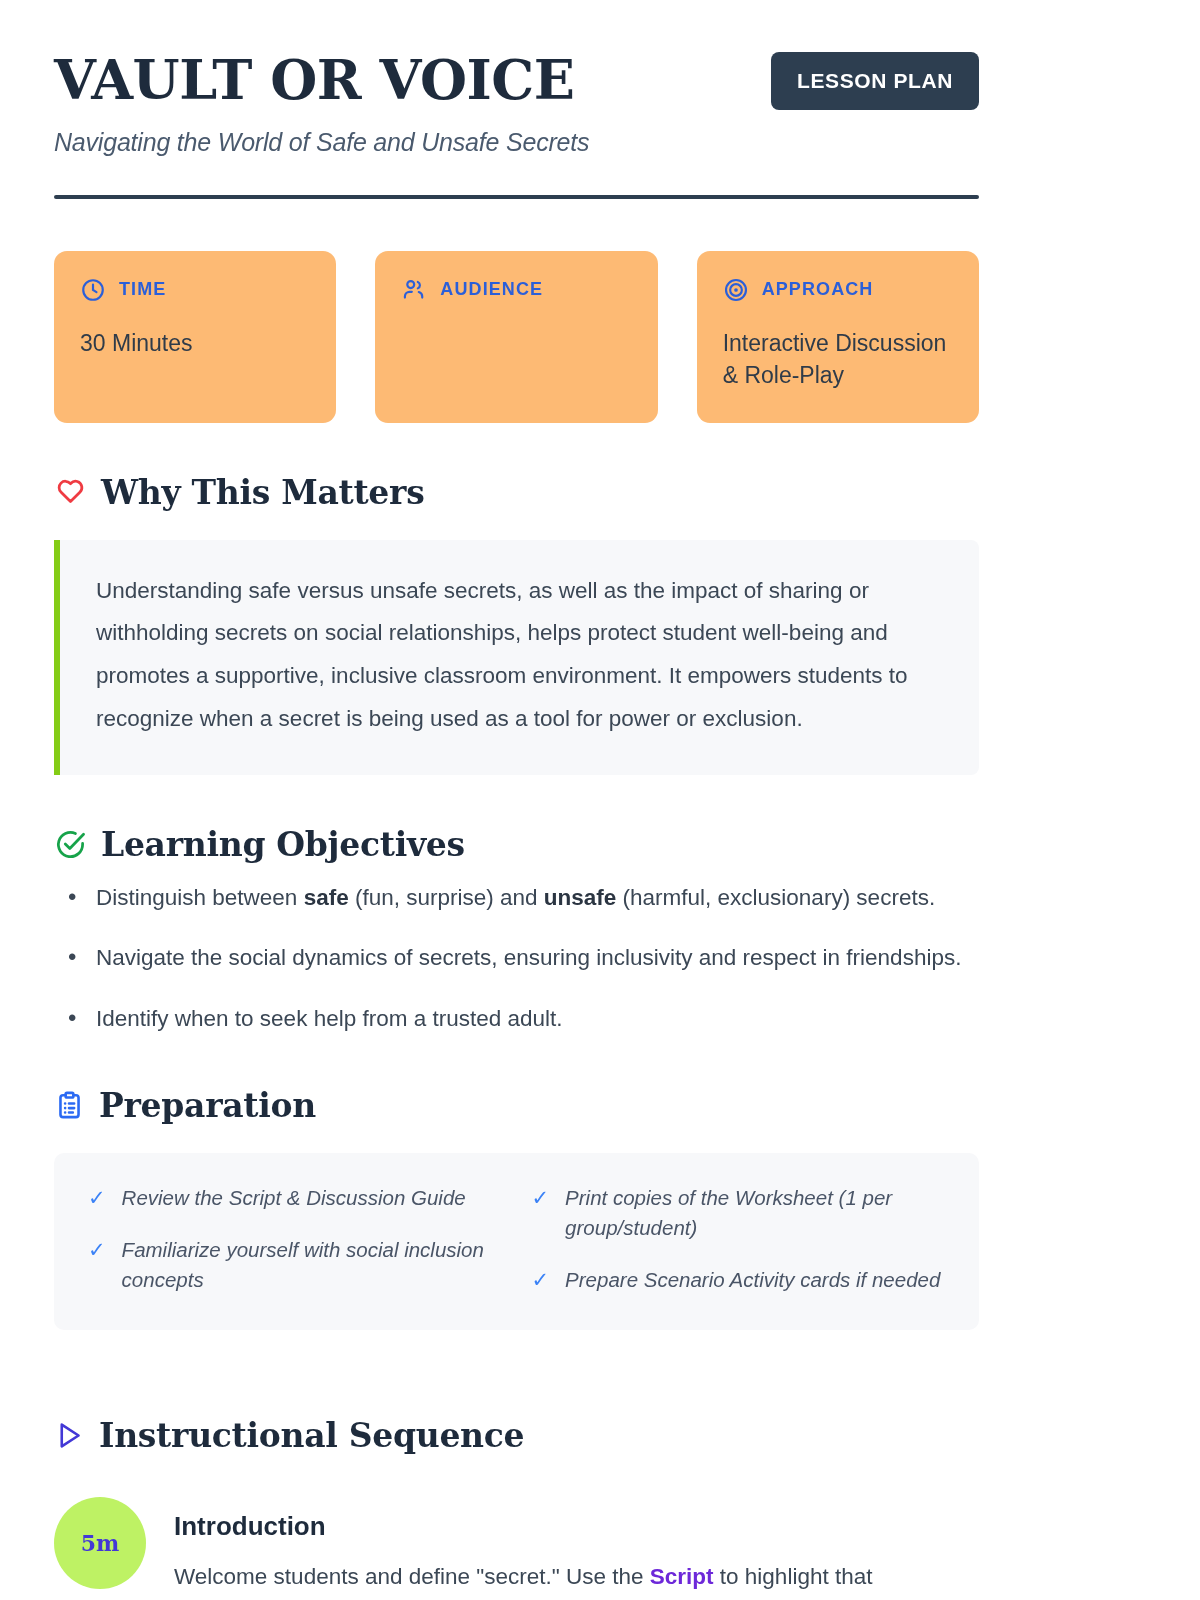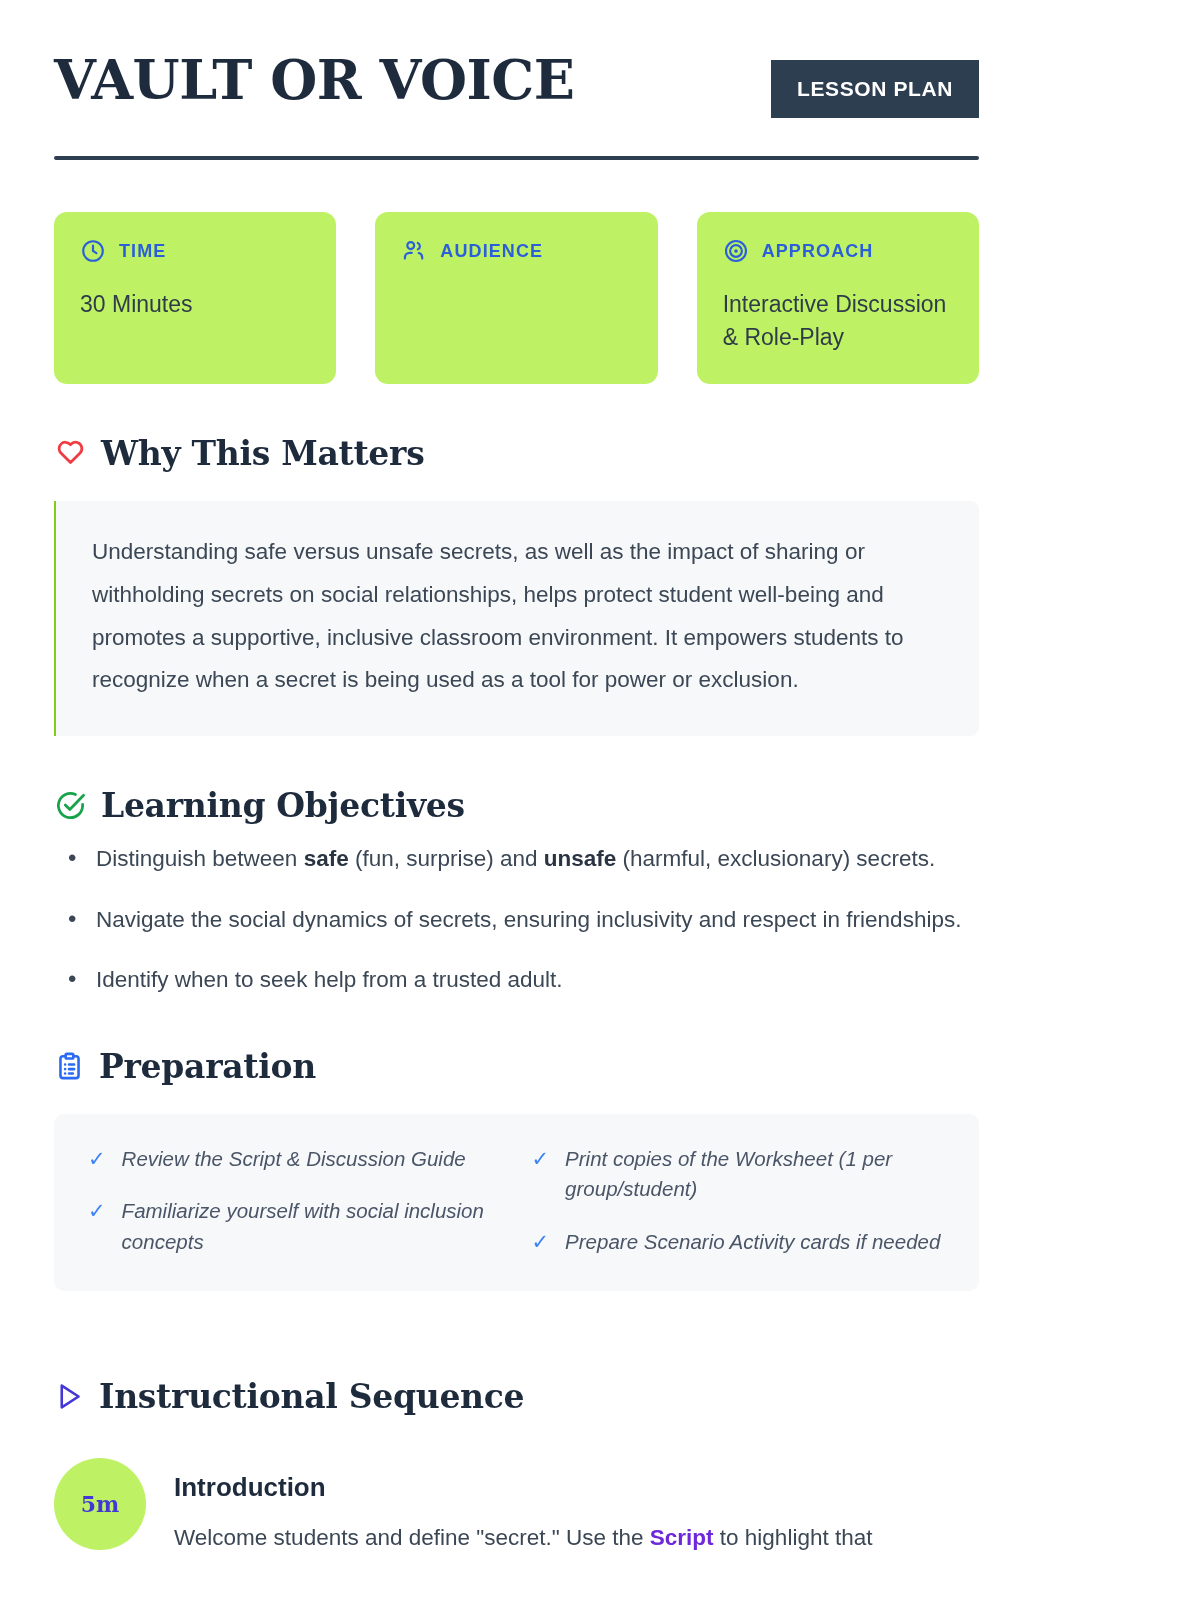--- a/index.html
+++ b/index.html
@@ -28,31 +28,30 @@
     color: #4a5a6e;
     letter-spacing: -0.2px;
   }
   .badge {
     background: #2d3e50;
     color: #ffffff;
     font-size: 21px;
     font-weight: bold;
     letter-spacing: 0.6px;
     padding: 17px 26px;
-    border-radius: 0;
+    border-radius: 8px;
     white-space: nowrap;
-    margin-top: 8px;
   }
   .rule { margin-top: 38px; height: 4px; background: #2d3e50; border-radius: 2px; }
 
   
   .cards { display: flex; gap: 39px; margin-top: 52px; }
   .card {
     flex: 1 1 0;
-    background: #bef264;
+    background: #fdba74;
     border-radius: 13px;
     padding: 26px 26px 24px 26px;
     min-height: 172px;
   }
   .card-head { display: flex; align-items: center; gap: 13px; }
   .card-label {
     color: #2b5fd9;
     font-size: 18px;
     font-weight: bold;
     letter-spacing: 1.1px;
@@ -72,21 +71,21 @@
     font-weight: bold;
     font-size: 33px;
     color: #1e2b3c;
     letter-spacing: -0.3px;
   }
 
   
   .callout {
     margin-top: 28px;
     background: #f7f8fa;
-    border-left: 2px solid #84cc16;
+    border-left: 6px solid #84cc16;
     border-radius: 0 8px 8px 0;
     padding: 30px 36px 34px 36px;
   }
   .callout p {
     font-size: 22.5px;
     line-height: 1.9;
     color: #3b4755;
   }
 
   
@@ -156,20 +155,21 @@
   svg { display: block; }
 </style>
 </head>
 <body>
 
 <div class="page">
 
   <div class="header-row">
     <div>
       <div class="title">VAULT OR VOICE</div>
+      <div class="subtitle">Navigating the World of Safe and Unsafe Secrets</div>
     </div>
     <div class="badge">LESSON PLAN</div>
   </div>
   <div class="rule"></div>
 
   <div class="cards">
 
     <div class="card">
       <div class="card-head">
         <span>

